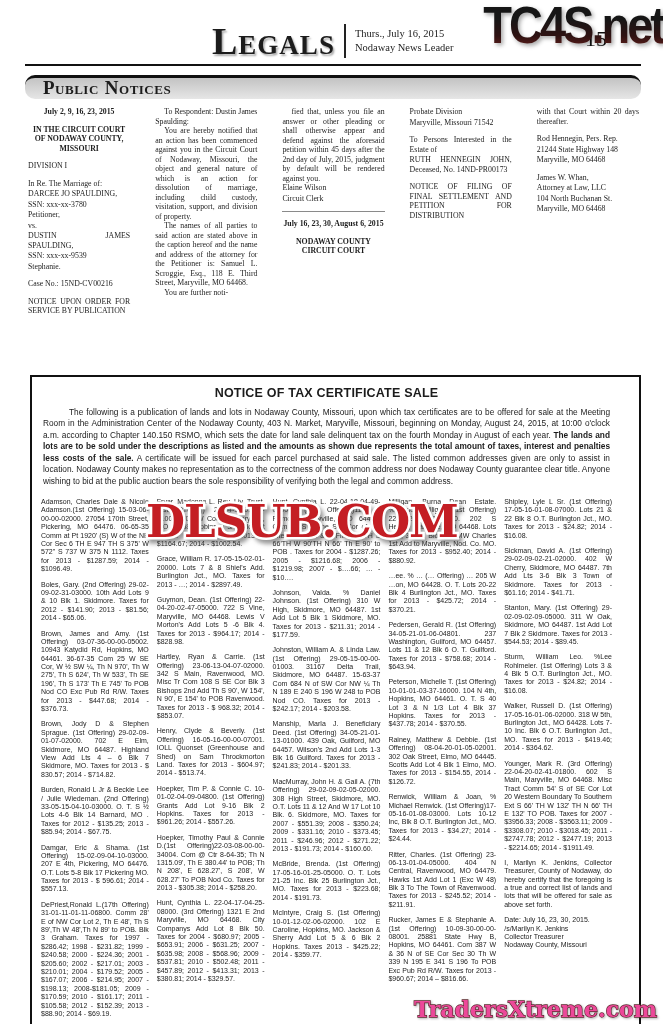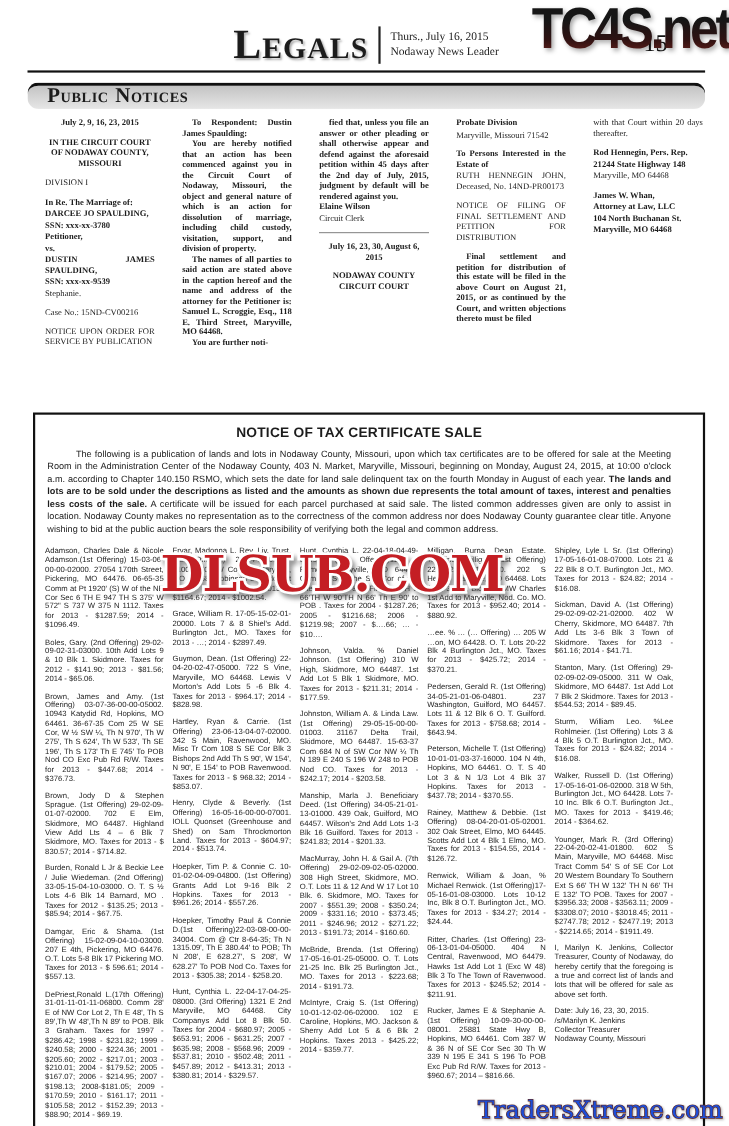--- a/index.html
+++ b/index.html
@@ -25,47 +25,47 @@
   .mast-rule{position:absolute;left:25px;right:22px;bottom:0;border-top:2px solid #111;}
 
   
   .pn-bar{margin:9px 22px 0 25px;height:21px;background:linear-gradient(180deg,#c3c3c3,#e6e6e6);
           border-top:3px solid #101010;display:flex;align-items:flex-start;padding-left:18px;gap:6px;border-radius:10px;}
   .pn-word{font-family:"Liberation Serif",serif;font-weight:bold;font-size:13px;
            text-transform:uppercase;letter-spacing:.5px;line-height:1;}
   .pn-word::first-letter{font-size:19px;}
 
   
-  .pn-cols{margin:8px 24px 0 41px;display:flex;gap:25px;height:242px;overflow:hidden;
+  .pn-cols{margin:8px 24px 0 28px;display:flex;gap:25px;height:242px;overflow:hidden;
            font-size:7.8px;line-height:1.22;text-align:justify;}
   .pn-col{flex:1;min-width:0;}
   .cb{text-align:center;font-weight:bold;}
   .blk{margin:0 0 8px 0;}
-  .blk-s{margin:0 0 1px 0;font-weight:bold;}
+  .blk-s{margin:0 0 1px 0;}
   .ind{text-indent:9px;margin:0;}
   .just-sp{text-align:justify;text-align-last:justify;}
   .col-rule{border-top:1px solid #8a8a8a;margin:7px 0;}
 
   
   .tax-box{margin:26px 22px 0 30px;border:2px solid #111;background:#fff;padding:7px 27px 9px 9px;
            font-family:"Liberation Sans",sans-serif;}
   .tax-title{text-align:center;font-weight:bold;font-size:12.5px;margin:2px 0 7px 0;letter-spacing:.2px;}
   .tax-intro{font-size:8.3px;line-height:1.38;text-align:justify;text-indent:26px;margin:0 2px;}
   .tax-cols{display:flex;gap:8px;margin-top:11px;font-size:7px;line-height:1.2;text-align:justify;}
   .tax-col{flex:1;min-width:0;}
   .entry{margin:0 0 7px 0;white-space:pre-line;}
 
   
   .dlsub{position:absolute;left:146px;top:495px;z-index:10;
          font-family:"DejaVu Serif",serif;font-weight:bold;font-size:45px;letter-spacing:-1px;
          color:#c41e24;-webkit-text-stroke:5px #ffffff;paint-order:stroke fill;
          filter:drop-shadow(3px 4px 2px rgba(70,70,70,.55));}
   .traders{position:absolute;right:6px;bottom:2px;z-index:10;
-         font-family:"DejaVu Serif",serif;font-weight:normal;font-size:22px;
-         color:#1d4ed8;-webkit-text-stroke:1.3px #5d2a2e;paint-order:stroke fill;
+         font-family:"DejaVu Serif",serif;font-weight:bold;font-size:22px;
+         color:#ec4899;-webkit-text-stroke:1.3px #5d2a2e;paint-order:stroke fill;
          filter:drop-shadow(1px 1px 1px rgba(0,0,0,.3));}
 </style>
 </head>
 <body>
 
 <div class="page">
 
   <div class="masthead">
     <div class="mast-center">
       <div class="legals">Legals</div>
@@ -114,21 +114,20 @@
       <div class="col-rule"></div>
       <p class="blk cb">July 16, 23, 30, August 6, 2015</p>
       <p class="blk cb">NODAWAY COUNTY CIRCUIT COURT</p>
     </div>
     <div class="pn-col">
       <p class="blk-s">Probate Division</p>
       <p class="blk">Maryville, Missouri 71542</p>
       <p class="blk-s">To Persons Interested in the Estate of</p>
       <p class="blk">RUTH HENNEGIN JOHN, Deceased, No. 14ND-PR00173</p>
       <p class="blk">NOTICE OF FILING OF FINAL SETTLEMENT AND PETITION FOR DISTRIBUTION</p>
-      <p class="ind blk-s">Final settlement and petition for distribution of this estate will be filed in the above Court on August 21, 2015, or as continued by the Court, and written objections thereto must be filed</p>
     </div>
     <div class="pn-col">
       <p class="blk">with that Court within 20 days thereafter.</p>
       <p class="blk-s">Rod Hennegin, Pers. Rep.</p>
       <p class="blk-s">21244 State Highway 148</p>
       <p class="blk">Maryville, MO 64468</p>
       <p class="blk-s">James W. Whan,</p>
       <p class="blk-s">Attorney at Law, LLC</p>
       <p class="blk-s">104 North Buchanan St.</p>
       <p class="blk-s">Maryville, MO 64468</p>

